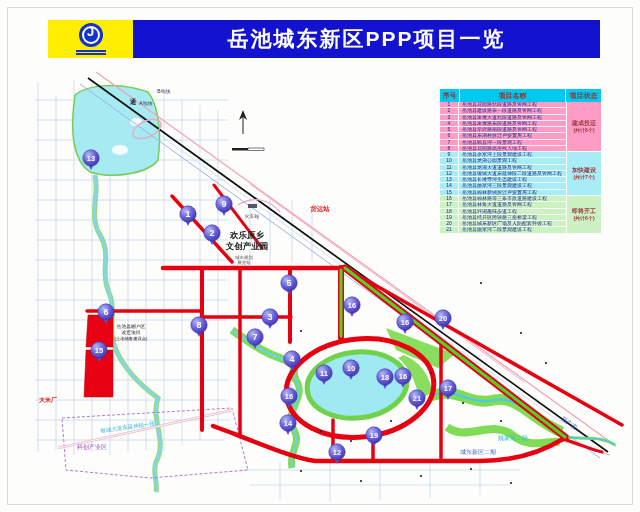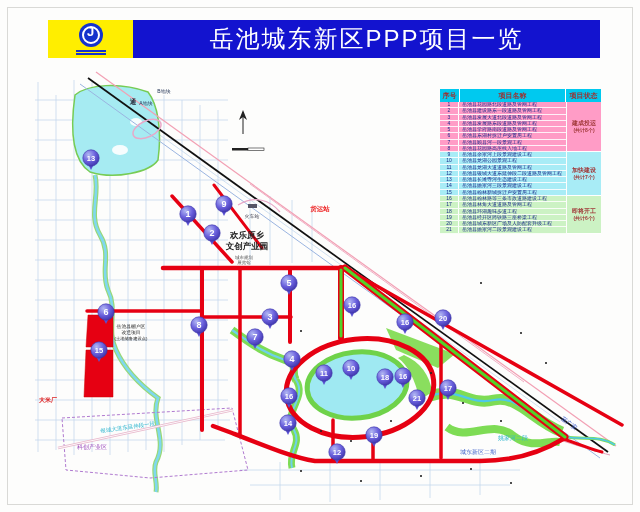--- a/index.html
+++ b/index.html
@@ -8,21 +8,21 @@
   .frame{position:absolute;left:7px;top:7px;right:7px;bottom:7px;border:1px solid #d9d9d6;pointer-events:none;}
   
   .hdr{position:absolute;top:20px;left:48px;height:38px;display:flex;z-index:5;}
   .logo-box{width:85px;background:#ffee00;display:flex;flex-direction:column;align-items:center;justify-content:center;}
   .emblem{width:24px;height:24px;border-radius:50%;background:#1533cc;position:relative;}
   .emblem:before{content:"";position:absolute;left:3px;top:3px;right:3px;bottom:3px;border:2px solid #fff;border-radius:50%;}
   .emblem:after{content:"J";position:absolute;left:0;top:1px;width:100%;text-align:center;color:#fff;font-weight:bold;font-size:13px;}
   .logo-lines{margin-top:2px;width:30px;}
   .logo-lines i{display:block;height:2px;background:#1533cc;margin:1px 0;}
   .title-box{width:467px;background:#1313cf;color:#fff;display:flex;align-items:center;justify-content:center;}
-  .title-box span{font-size:24px;font-weight:normal;letter-spacing:2px;}
+  .title-box span{font-size:21px;font-weight:bold;letter-spacing:2px;}
   
   svg#map{position:absolute;left:0;top:0;}
   
   .tbl{position:absolute;left:440px;top:89px;width:161px;z-index:6;font-family:"Liberation Sans","DejaVu Sans",sans-serif;}
   .thead{display:flex;height:13px;}
   .thead div{background:#00c9ef;color:#993333;font-weight:bold;font-size:7px;
              display:flex;align-items:center;justify-content:center;border-right:1px solid #fff;}
   .h1{width:19px;} .h2{width:106px;} .h3{width:35px;border-right:none!important;}
   .rows{position:relative;width:126px;}
   .trow{display:flex;height:6.28px;border-bottom:0.5px solid rgba(255,255,255,.85);box-sizing:border-box;}

